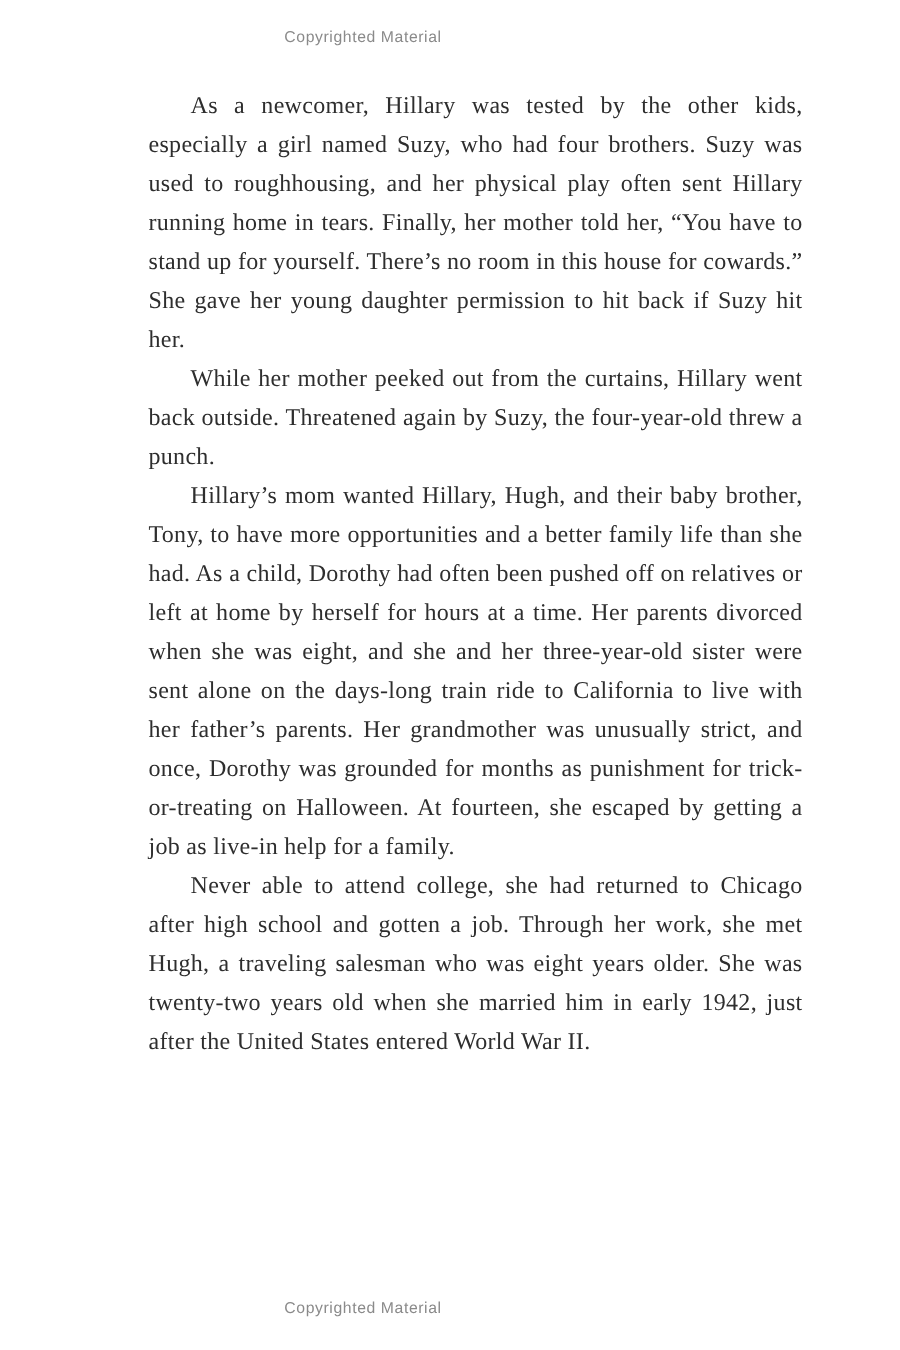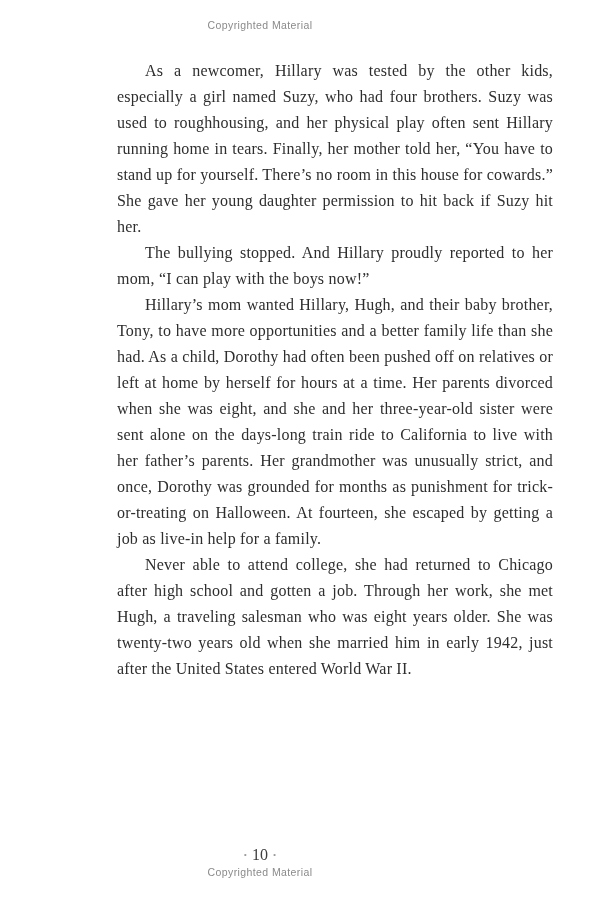--- a/index.html
+++ b/index.html
@@ -9,21 +9,20 @@
     height: 900px;
     background: #ffffff;
     overflow: hidden;
   }
   .page {
     position: relative;
     width: 484px;
     height: 900px;
     background: #ffffff;
     font-family: "Liberation Serif", serif;
-    margin-left: 18px;
   }
   .notice {
     position: absolute;
     left: 0;
     width: 100%;
     text-align: center;
     font-family: "Liberation Sans", sans-serif;
     font-size: 10.5px;
     letter-spacing: 0.4px;
     color: #8a8a8a;
@@ -68,24 +67,21 @@
 </style>
 </head>
 <body>
 
 <div class="page">
 
   <div class="notice top">Copyrighted Material</div>
 
   <div class="text-block">
     <p>As a newcomer, Hillary was tested by the other kids, especially a girl named Suzy, who had four brothers. Suzy was used to roughhousing, and her physical play often sent Hillary running home in tears. Finally, her mother told her, “You have to stand up for yourself. There’s no room in this house for cowards.” She gave her young daughter permission to hit back if Suzy hit her.</p>
-    <p>The bullying stopped. And Hillary proudly reported to her mom, “I can play with the boys now!”</p>
+    <p>While her mother peeked out from the curtains, Hillary went back outside. Threatened again by Suzy, the four-year-old threw a punch.</p>
     <p>Hillary’s mom wanted Hillary, Hugh, and their baby brother, Tony, to have more opportunities and a better family life than she had. As a child, Dorothy had often been pushed off on relatives or left at home by herself for hours at a time. Her parents divorced when she was eight, and she and her three-year-old sister were sent alone on the days-long train ride to California to live with her father’s parents. Her grandmother was unusually strict, and once, Dorothy was grounded for months as punishment for trick-or-treating on Halloween. At fourteen, she escaped by getting a job as live-in help for a family.</p>
     <p>Never able to attend college, she had returned to Chicago after high school and gotten a job. Through her work, she met Hugh, a traveling salesman who was eight years older. She was twenty-two years old when she married him in early 1942, just after the United States entered World War II.</p>
   </div>
 
-  <div class="pagenum-row">
-    <span class="dot">•</span><span class="num">10</span><span class="dot">•</span>
-  </div>
 
   <div class="notice bottom">Copyrighted Material</div>
 
 </div>
 
 </body></html>

